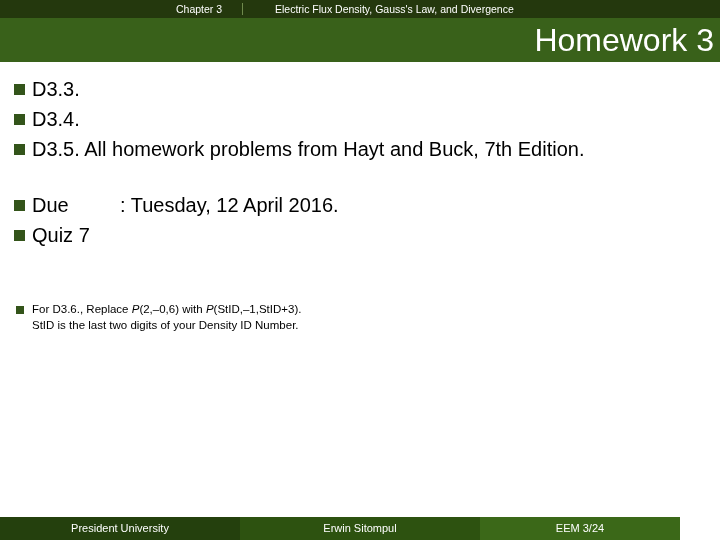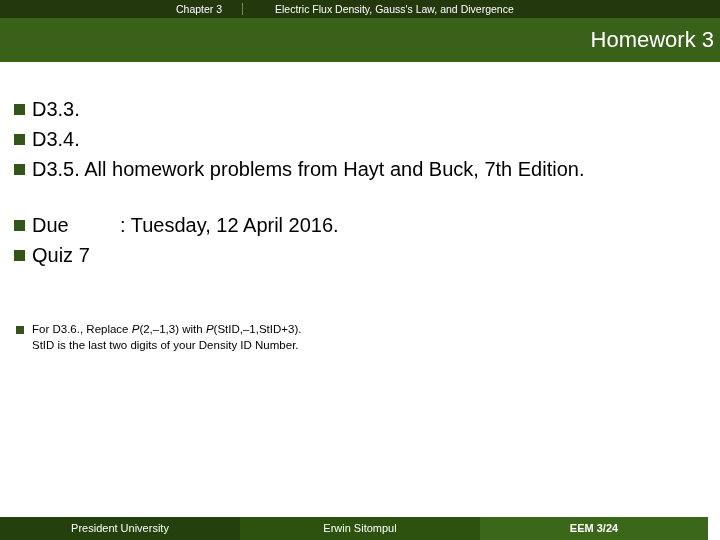--- a/index.html
+++ b/index.html
@@ -59,33 +59,32 @@
     left: 0; top: 18px;
     width: 720px;
     height: 44px;
     background: #39611a;
   }
   #slide-title {
     position: absolute;
     right: 6px;
     top: 1px;
     color: #ffffff;
-    font-size: 22px;
+    font-size: 32px;
     line-height: 42px;
     white-space: nowrap;
   }
 
   
   #slide-body {
     position: absolute;
     left: 0; top: 62px;
     width: 720px;
     height: 455px;
     background: #ffffff;
-    margin-top: 20px;
   }
 
   .bullet-row {
     position: absolute;
     display: flex;
     align-items: flex-start;
     white-space: nowrap;
   }
   .bullet-mark {
     background: #33541a;
@@ -152,21 +151,21 @@
     top: 0;
     height: 23px;
     color: #ffffff;
     font-size: 11px;
     line-height: 23px;
     text-align: center;
     white-space: nowrap;
   }
   #footer-left  { left: 0;     width: 240px; background: #24400d; }
   #footer-mid   { left: 240px; width: 240px; background: #2d5210; }
-  #footer-right { left: 480px; width: 228px; background: #3b6818; font-weight: bold; }
+  #footer-right { left: 480px; width: 200px; background: #3b6818; }
 </style>
 </head>
 <body>
 
 <div id="slide-header">
   <div id="chapter-bar">
     <span id="chapter-number">Chapter 3</span>
     <span id="chapter-divider"></span>
     <span id="chapter-title">Electric Flux Density, Gauss's Law, and Divergence</span>
   </div>
@@ -199,21 +198,21 @@
   </div>
 
   <div class="bullet-row big-row" id="row-quiz">
     <span class="bullet-mark"></span>
     <span class="lbl-col">Quiz 7</span>
   </div>
 
   <div class="bullet-row" id="row-note">
     <span class="bullet-mark"></span>
     <div id="note-lines">
-      <div><span>For D3.6., Replace </span><span class="ital">P</span><span>(2,–1,3) with </span><span class="ital">P</span><span>(StID,–1,StID+3).</span></div>
+      <div><span>For D3.6., Replace </span><span class="ital">P</span><span>(2,–0,6) with </span><span class="ital">P</span><span>(StID,–1,StID+3).</span></div>
       <div>StID is the last two digits of your Density ID Number.</div>
     </div>
   </div>
 
 </div>
 
 <div id="slide-footer">
   <div class="footer-cell" id="footer-left">President University</div>
   <div class="footer-cell" id="footer-mid">Erwin Sitompul</div>
   <div class="footer-cell" id="footer-right">EEM 3/24</div>

